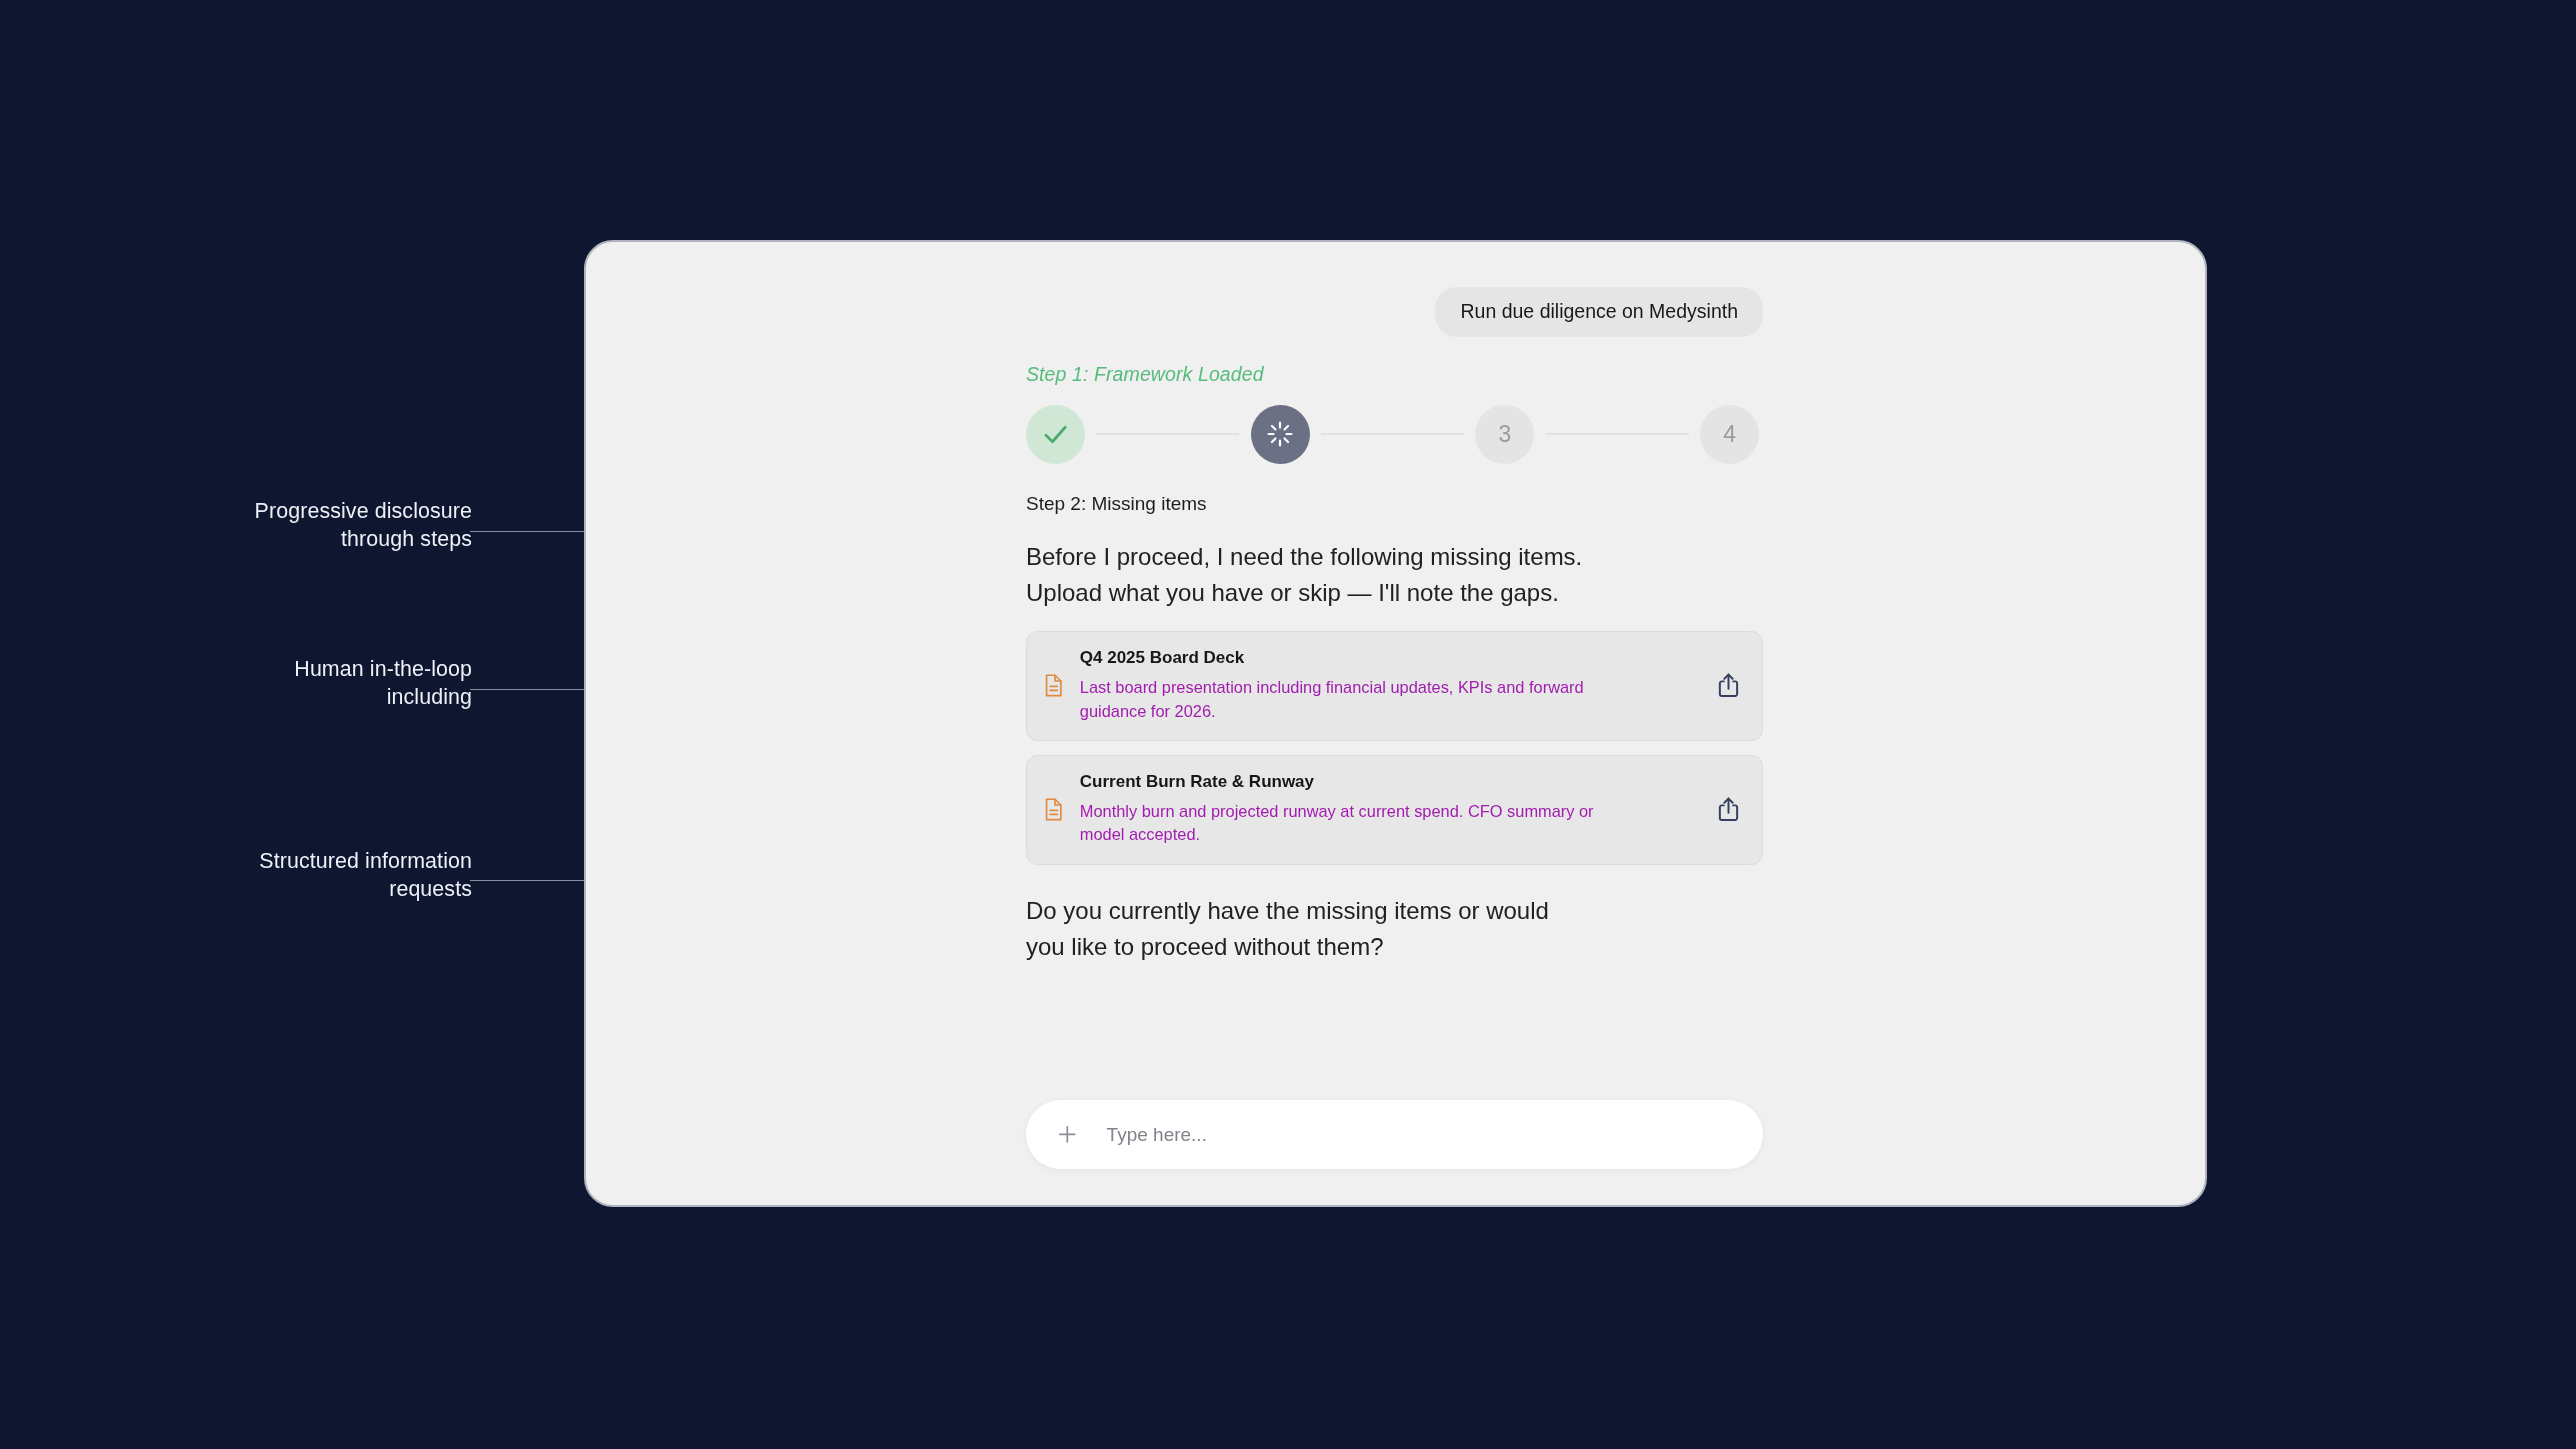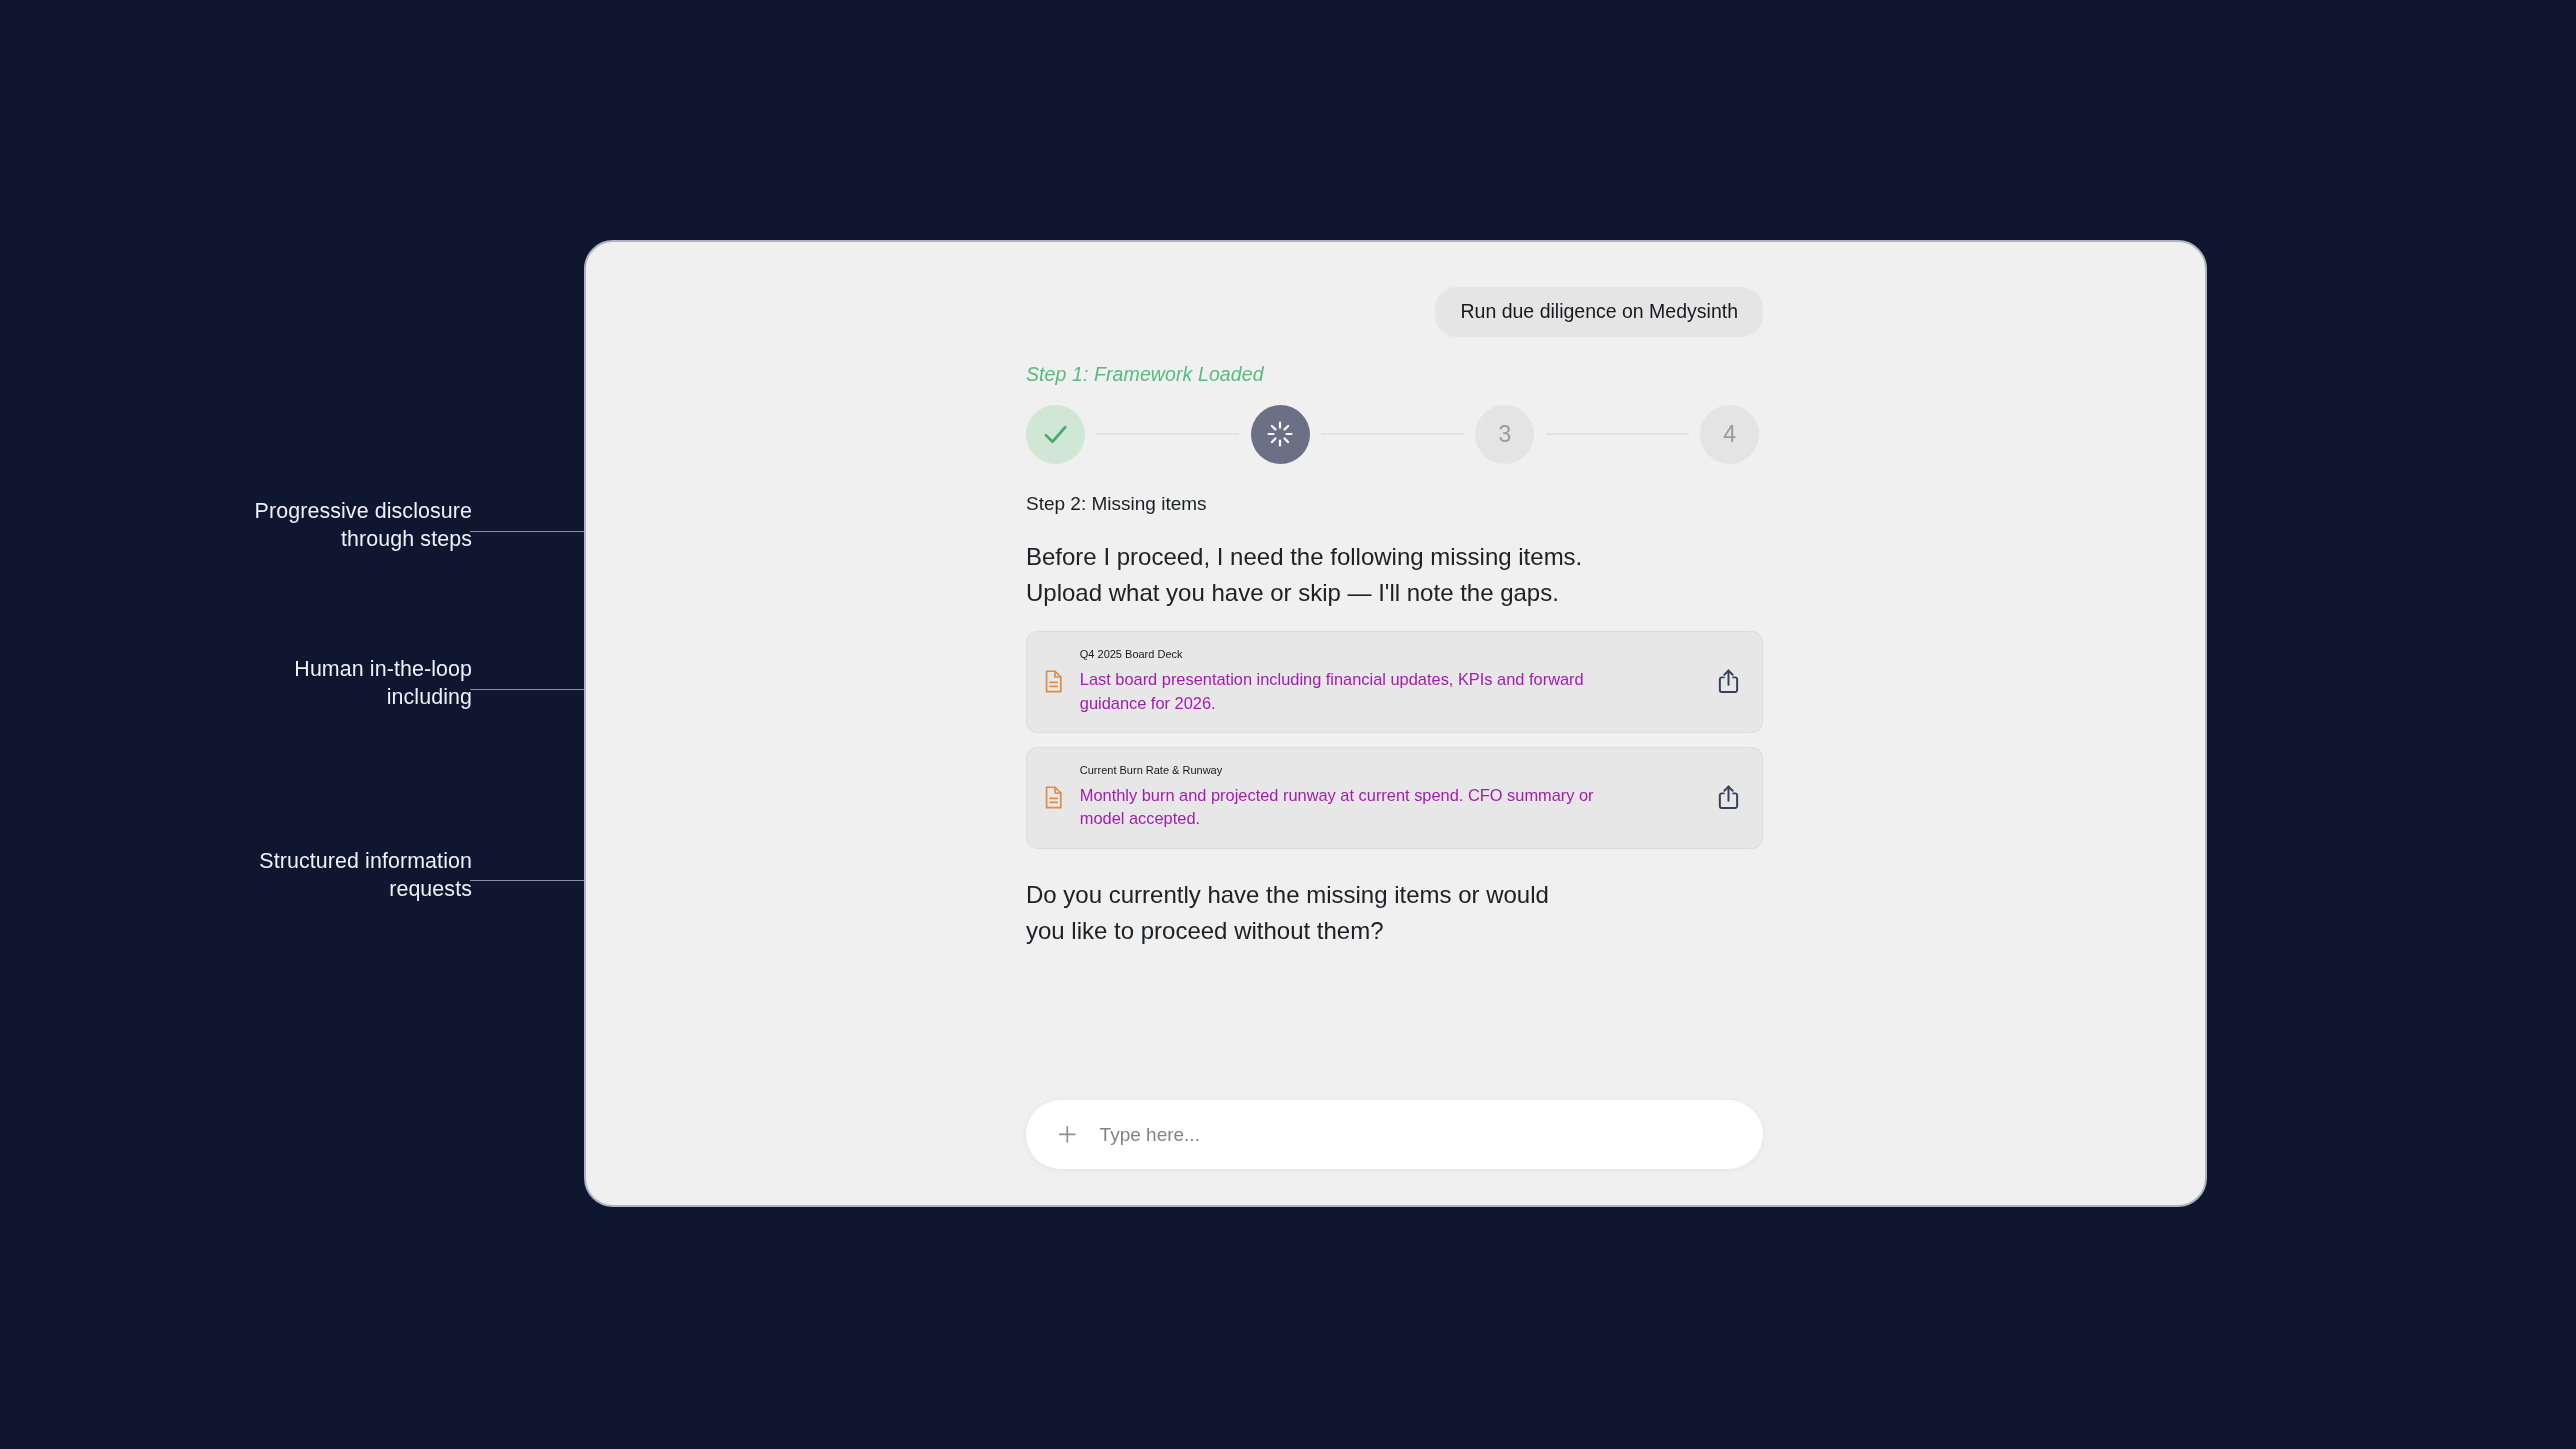--- a/index.html
+++ b/index.html
@@ -156,44 +156,45 @@
     align-items: center;
     gap: 15px;
     background: #e7e7e7;
     border: 0.6px solid #dcdcdc;
     border-radius: 11.3px;
     padding: 16.4px 21.4px 16.4px 16.4px;
   }
   .card-icon { flex: 0 0 auto; width: 21.4px; height: 25px; }
   .card-body { flex: 1 1 auto; min-width: 0; }
   .card-title {
-    font-size: 11px;
+    font-size: 17px;
     color: #17181a;
     margin-bottom: 7.5px;
+    font-weight: bold;
   }
   .card-desc {
     font-size: 16.4px;
     color: #a21caf;
     line-height: 1.45;
     max-width: 553px;
   }
   .card-action { flex: 0 0 auto; width: 25px; height: 28px; }
 
   
   .composer {
     position: absolute;
     left: 440px;
     bottom: 36px;
     width: 737px;
     height: 69px;
     background: #ffffff;
     border-radius: 35px;
     display: flex;
     align-items: center;
-    gap: 21px;
+    gap: 28px;
     padding: 0 30px;
     box-shadow: 0 1.3px 6.3px rgba(30,40,70,.06);
   }
   .plus-svg { width: 22.6px; height: 22.6px; flex: 0 0 auto; }
   .composer-placeholder {
     font-size: 19px;
     color: #80838a;
   }
 </style>
 </head>

